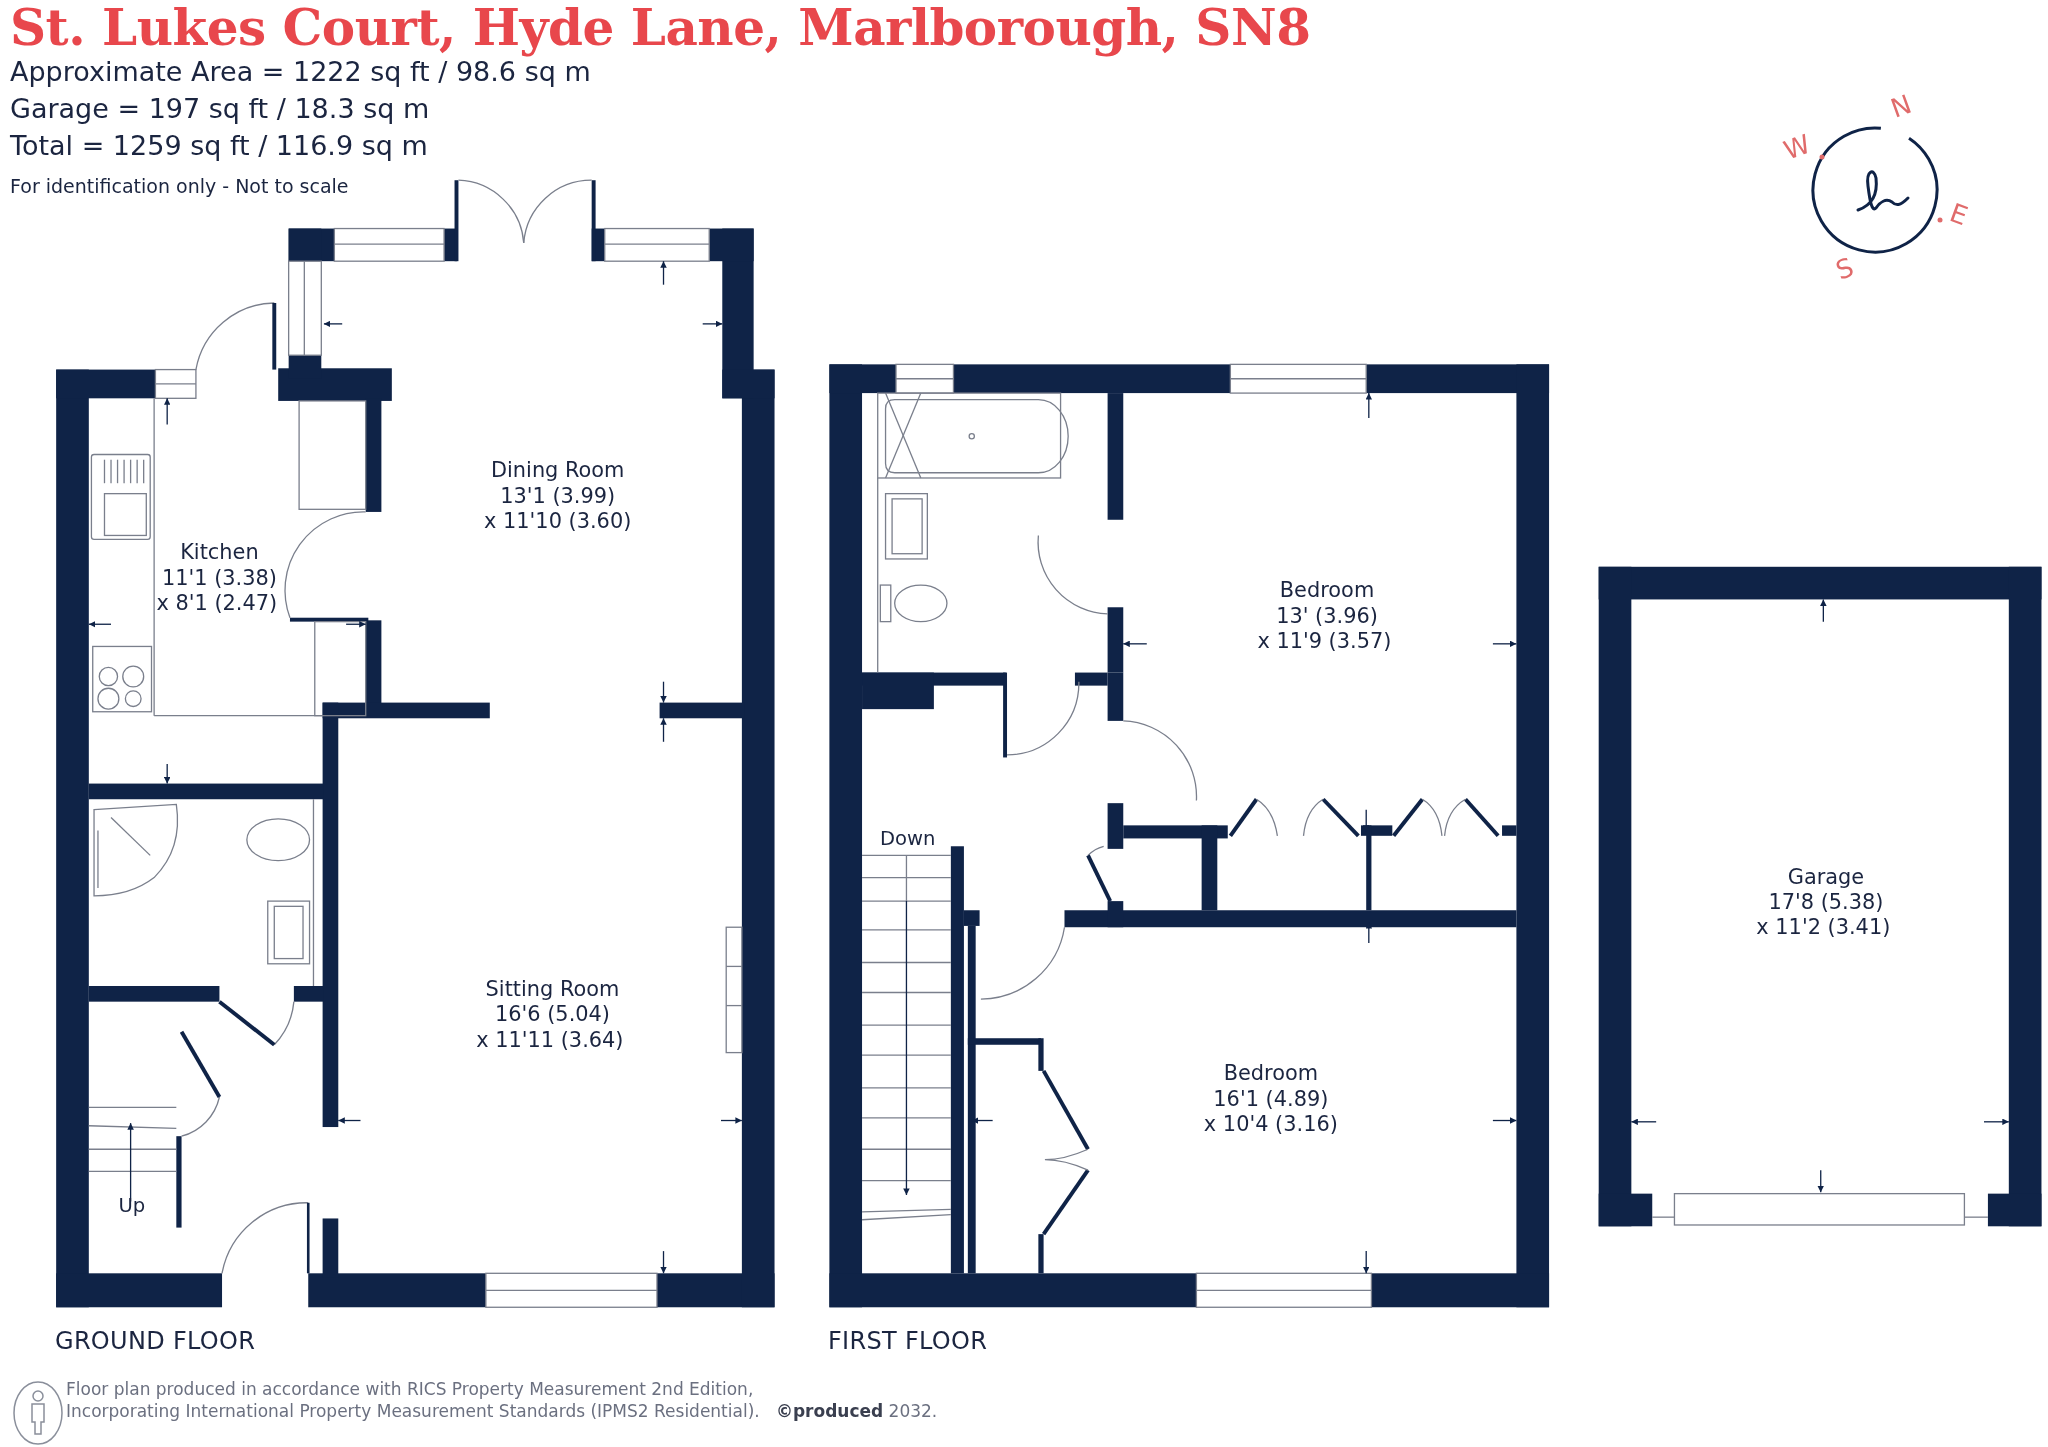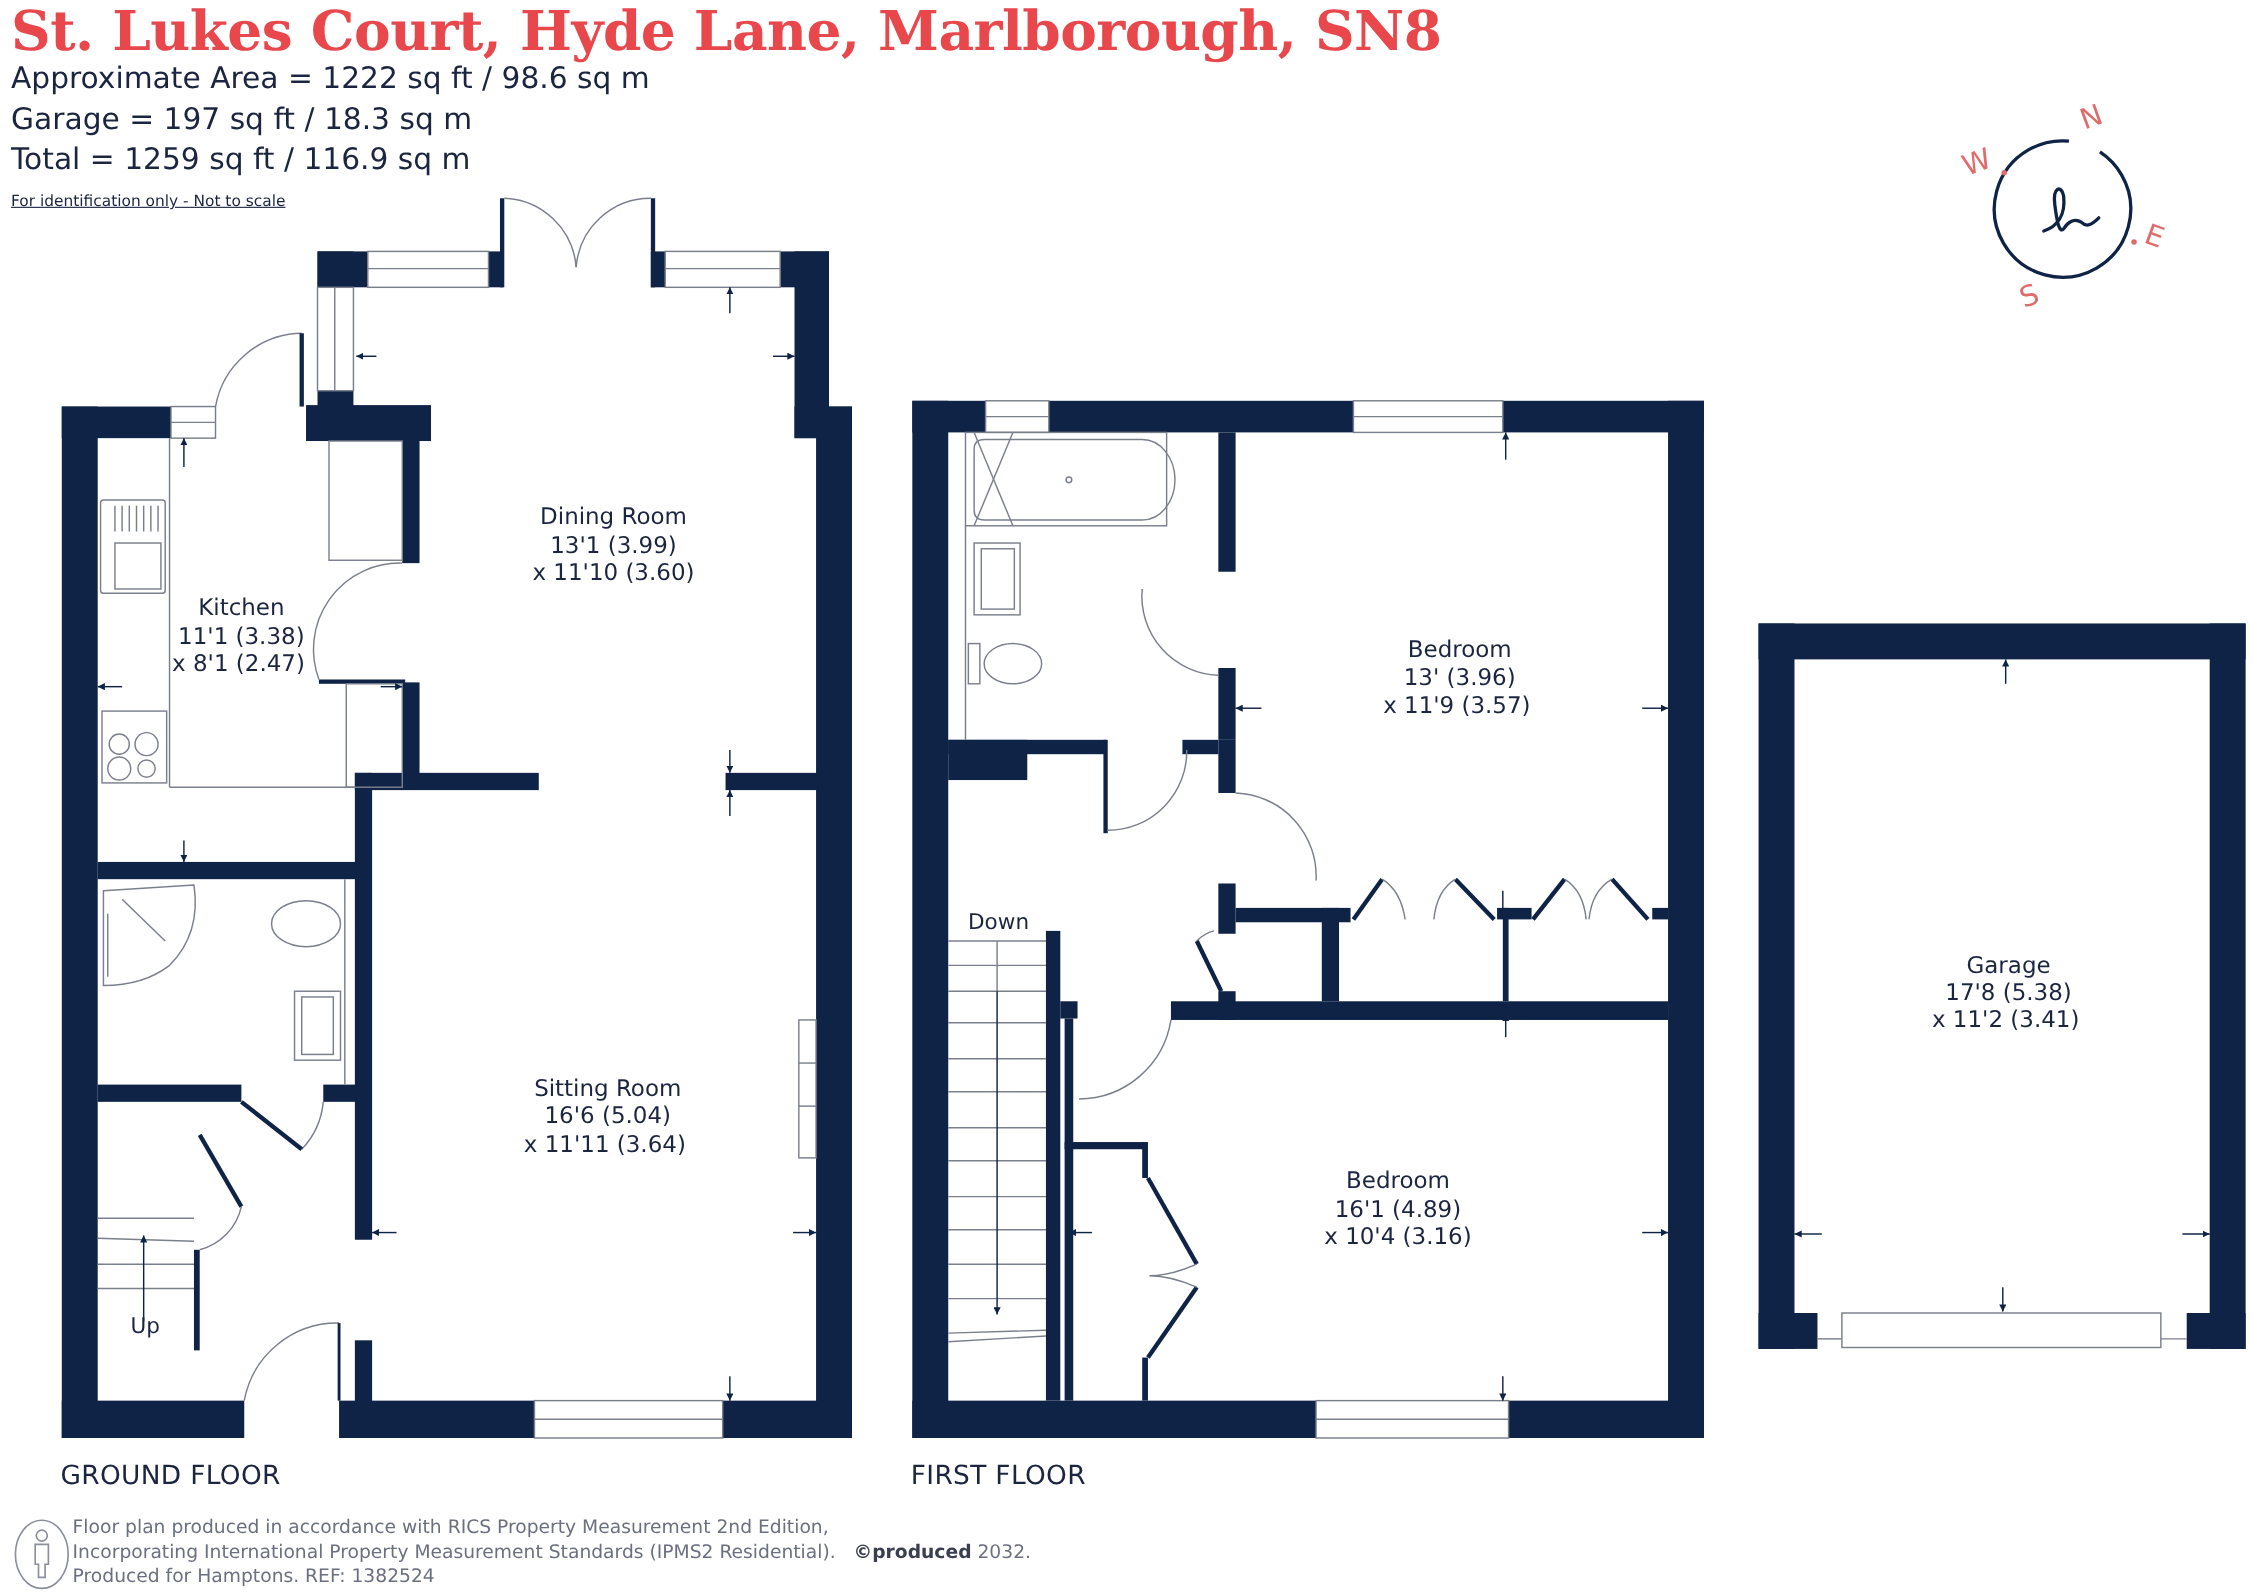--- a/index.html
+++ b/index.html
@@ -1,21 +1,21 @@
 <!DOCTYPE html>
 <html><head>
 <meta charset="utf-8">
 <style>
   html, body { margin: 0; padding: 0; background: #ffffff; }
   body { width: 2048px; height: 1447px; position: relative; overflow: hidden;
          font-family: "DejaVu Sans", sans-serif; color: #1b2540; }
   .title { position: absolute; left: 10px; top: -2px; font-family: "DejaVu Serif", serif;
            font-weight: bold; font-size: 50px; color: #e8474c; letter-spacing: -0.5px; white-space: nowrap; }
   .area-line { position: absolute; left: 10px; font-size: 27px; color: #1b2540; white-space: nowrap; }
-  .note { position: absolute; left: 10px; top: 175px; font-size: 14px; color: #1b2540; text-decoration: underline; }
+  .note { position: absolute; left: 10px; top: 175px; font-size: 19px; color: #1b2540; }
   .floor-label { position: absolute; top: 1327px; font-size: 24px; color: #1b2540; letter-spacing: 0.3px; }
   .footer { position: absolute; left: 66px; top: 1378px; font-size: 17px; color: #6b7080; line-height: 22px; }
   .footer .brand { color: #3a3f4f; font-weight: bold; }
   .person-icon { position: absolute; left: 12px; top: 1380px; width: 52px; height: 66px; }
   .plan { position: absolute; left: 0; top: 0; width: 2048px; height: 1447px; }
   .compass { position: absolute; left: 1780px; top: 90px; width: 190px; height: 190px; }
   .room-label { font-family: "DejaVu Sans", sans-serif; font-size: 16px; fill: #1b2540; text-anchor: middle; }
   .small-label { font-family: "DejaVu Sans", sans-serif; font-size: 15px; fill: #1b2540; text-anchor: middle; }
 </style>
 </head>
@@ -336,14 +336,13 @@
   <circle cx="26" cy="16" r="5" fill="none" stroke="#8a8f9b" stroke-width="1.5"></circle>
   <path d="M20 24 L32 24 L32 42 L29 42 L29 54 L23 54 L23 42 L20 42 Z" fill="none" stroke="#8a8f9b" stroke-width="1.5"></path>
 </svg>
 <div class="footer">
   <div>Floor plan produced in accordance with RICS Property Measurement 2nd Edition,</div>
   <div>
     <span>Incorporating International Property Measurement Standards (IPMS2 Residential).</span>
     &nbsp;&nbsp;<span class="brand">©produced</span>
     <span>2032.</span>
   </div>
-  <div>Produced for Hamptons.  REF: 1382524</div>
 </div>
 
 </body></html>

